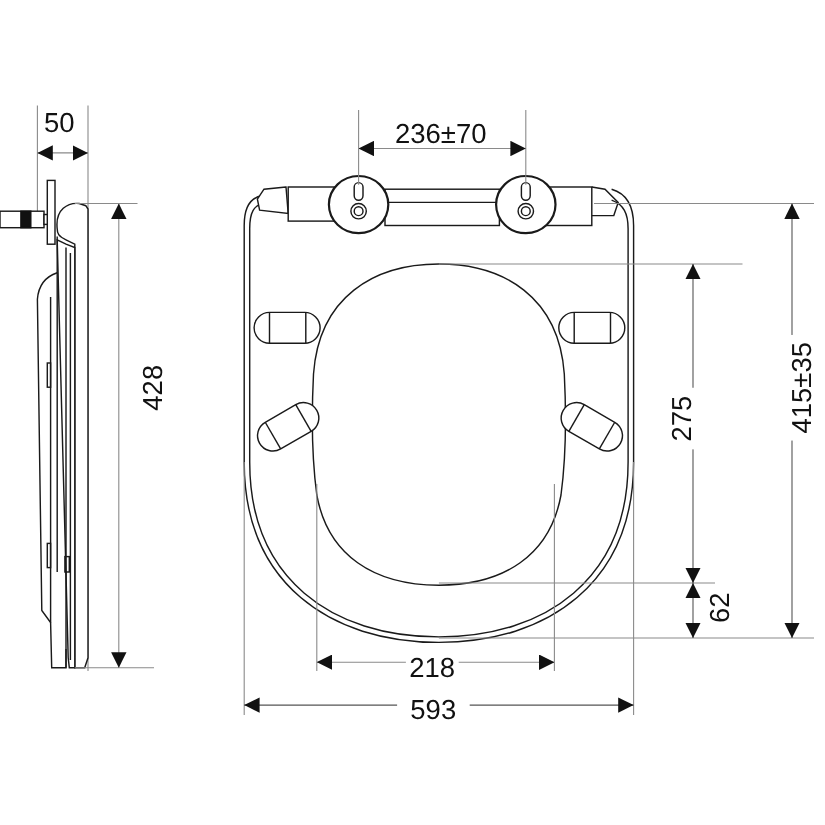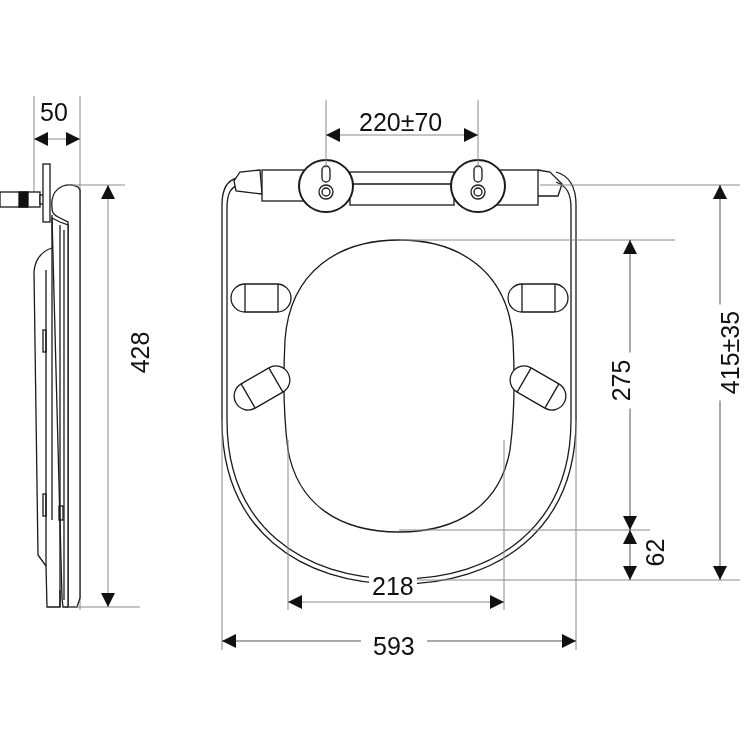--- a/index.html
+++ b/index.html
@@ -127,21 +127,21 @@
 
     <line x1="288" y1="602" x2="504" y2="602" stroke="#8a8a8a" stroke-width="1" marker-start="url(#arr)" marker-end="url(#arr)"></line>
 
     <line x1="222" y1="641" x2="576" y2="641" stroke="#555" stroke-width="1" marker-start="url(#arr)" marker-end="url(#arr)"></line>
   </g>
 </svg>
 
 <div class="dim-label" style="left:40px; top:100px;">50</div>
 <div class="dim-label rot" style="left:110px; top:340px; width:60px; text-align:center;">428</div>
 
-<div class="dim-label" style="left:359px; top:110px;">220±70</div>
+<div class="dim-label" style="left:359px; top:110px;">236±70</div>
 
 <div class="dim-label rot bg-white" style="left:593px; top:368px; width:50px; text-align:center;">275</div>
 <div class="dim-label rot" style="left:637px; top:540px; width:36px; text-align:center;">62</div>
 <div class="dim-label rot bg-white" style="left:682px; top:340px; width:90px; text-align:center;">415±35</div>
 
-<div class="dim-label bg-white" style="left:369px; top:574px;">218</div>
+<div class="dim-label bg-white" style="left:369px; top:595px;">218</div>
 <div class="dim-label bg-white" style="left:361px; top:634px; padding:0 12px;">593</div>
 </div>
 
 </body></html>

